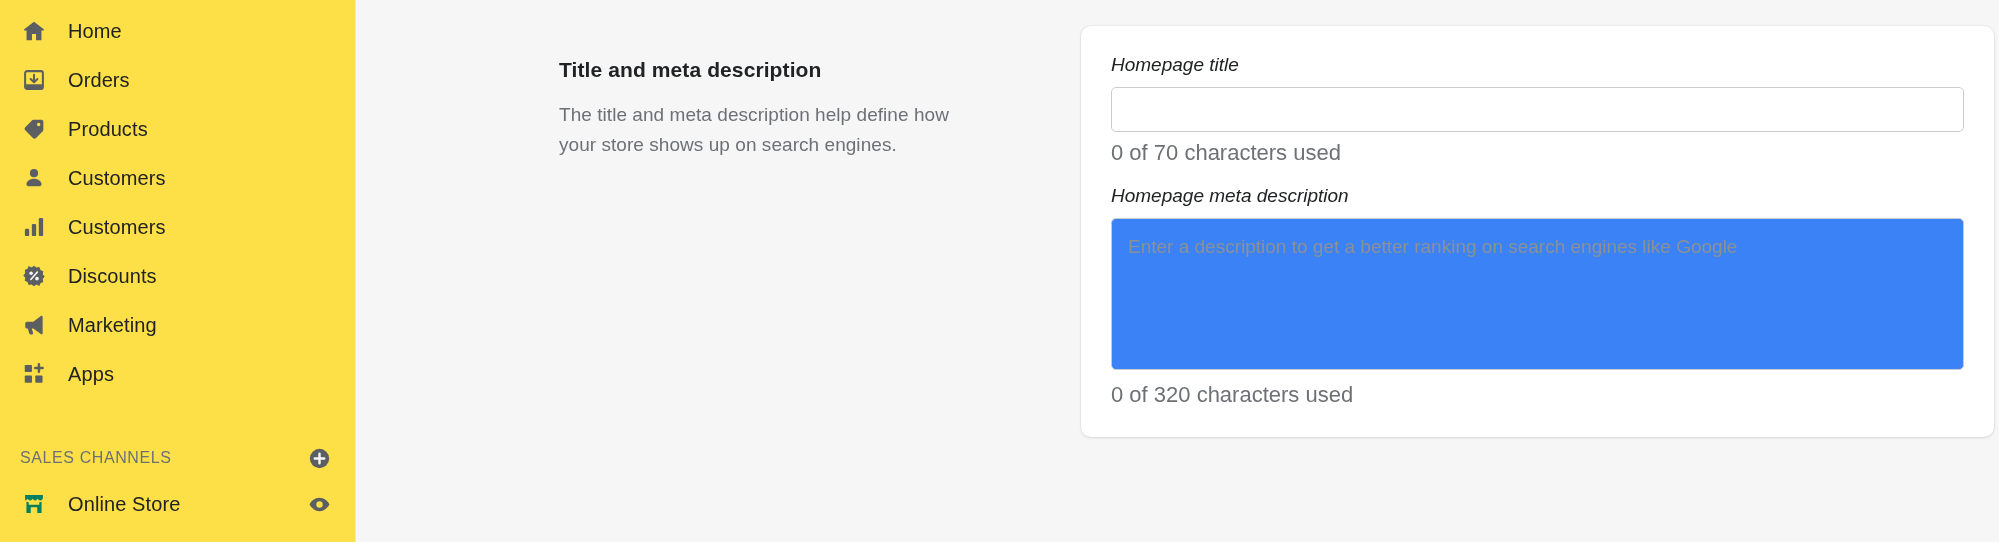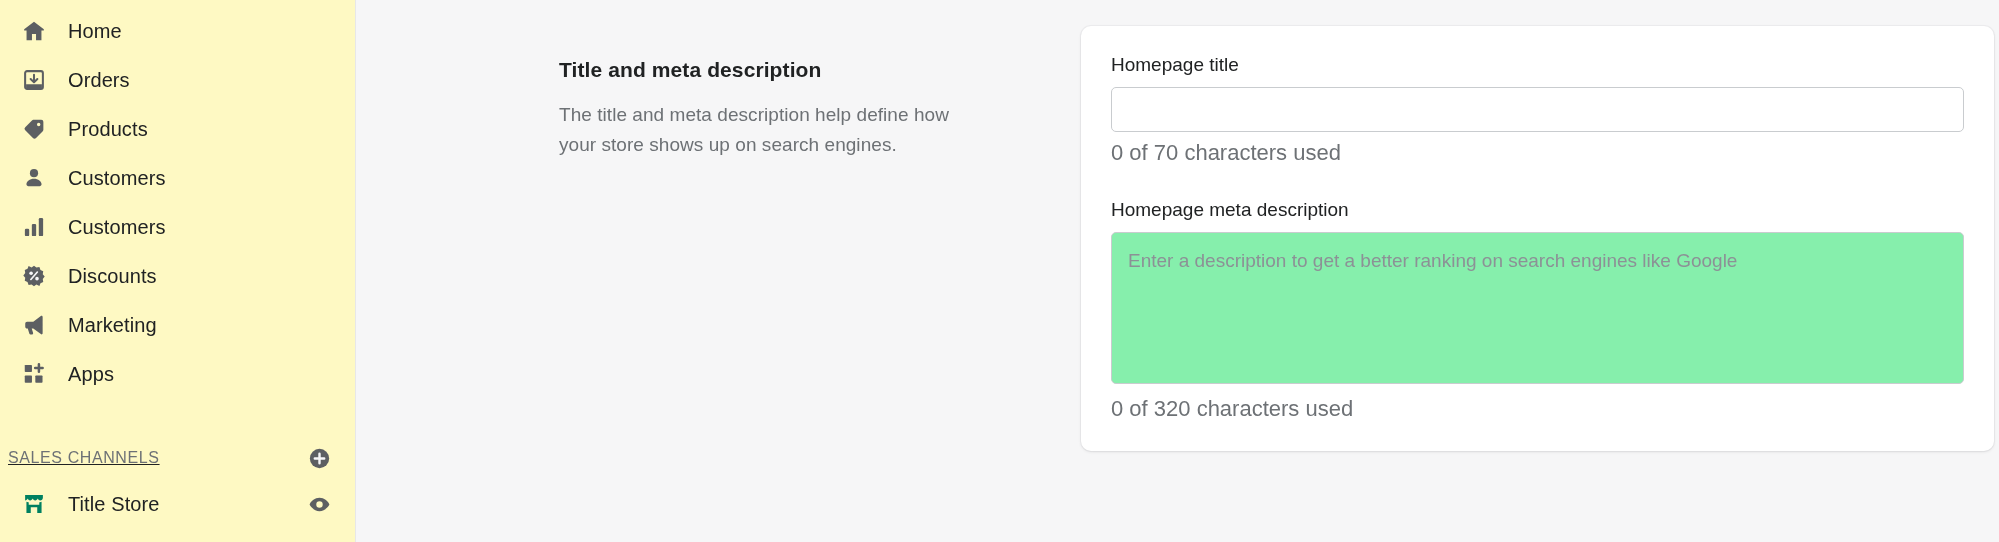--- a/index.html
+++ b/index.html
@@ -22,21 +22,21 @@
     width: 1999px;
     height: 542px;
     background: #f6f6f7;
   }
 
   
   .sidebar {
     width: 356px;
     flex: 0 0 356px;
     height: 542px;
-    background: #fef9c3;
+    background: #fde047;
     border-right: 1px solid #e7e7e8;
     padding-top: 6px;
     position: relative;
   }
 
   .nav-list { list-style: none; }
 
   .nav-item {
     display: flex;
     align-items: center;
@@ -66,23 +66,22 @@
     font-weight: 400;
     letter-spacing: 0.1px;
   }
 
   
   .channels-header {
     display: flex;
     align-items: center;
     justify-content: space-between;
     height: 44px;
-    padding: 0 24px 0 8px;
+    padding: 0 24px 0 20px;
     margin-top: 38px;
-    text-decoration: underline;
   }
 
   .channels-title {
     font-size: 16px;
     letter-spacing: 0.6px;
     color: #6d7175;
     font-weight: 400;
     text-transform: uppercase;
   }
 
@@ -177,20 +176,21 @@
                 0 1px 3px 0 rgba(63,63,68,0.12);
     padding: 26px 30px 30px 30px;
   }
 
   .field-label {
     font-size: 19px;
     line-height: 26px;
     color: #202223;
     margin-bottom: 9px;
     display: block;
+    font-style: italic;
   }
 
   .text-input {
     width: 100%;
     height: 45px;
     border: 1px solid #c9cccf;
     border-radius: 5px;
     background: #ffffff;
     font-family: "Liberation Sans", sans-serif;
     font-size: 19px;
@@ -199,28 +199,28 @@
     outline: none;
   }
 
   .helper-text {
     margin-top: 9px;
     font-size: 22px;
     line-height: 24px;
     color: #6d7175;
   }
 
-  .field-block + .field-block { margin-top: 32px; }
+  .field-block + .field-block { margin-top: 18px; }
 
   .text-area {
     width: 100%;
     height: 152px;
     border: 1px solid #c9cccf;
     border-radius: 5px;
-    background: #86efac;
+    background: #3b82f6;
     font-family: "Liberation Sans", sans-serif;
     font-size: 19px;
     line-height: 26px;
     color: #202223;
     padding: 15px 16px;
     outline: none;
     resize: none;
   }
   .text-area::placeholder { color: #8c9196; }
 </style>
@@ -329,21 +329,21 @@
     </div>
 
     <div class="channel-row">
       <span class="channel-left">
         <span class="channel-icon">
           <svg width="24" height="24" viewBox="0 0 20 20" fill="#008060">
             <path d="M2.6 2.6h14.8v2.1c0 1.3-1 2.3-2.2 2.3-1 0-1.8-.6-2.1-1.5-.3.9-1.1 1.5-2.1 1.5S9.2 6.4 8.9 5.5c-.3.9-1.1 1.5-2.1 1.5S5 6.4 4.7 5.5c-.3.9-1.1 1.5-2.1 1.5z"></path>
             <path d="M3.7 8.2v9.2h3.6v-4.6h5.4v4.6h3.6V8.2c-.6.3-1.2.4-1.9.3v2.2H5.6V8.5c-.6.1-1.3 0-1.9-.3z"></path>
           </svg>
         </span>
-        <span class="nav-label">Title Store</span>
+        <span class="nav-label">Online Store</span>
       </span>
       <button class="icon-btn">
         <svg width="23" height="23" viewBox="0 0 20 20" fill="currentColor">
           <path d="M10 4.2c-4 0-7.3 3.1-8.4 5.3-.2.3-.2.7 0 1C2.7 12.7 6 15.8 10 15.8s7.3-3.1 8.4-5.3c.2-.3.2-.7 0-1C17.3 7.3 14 4.2 10 4.2zm0 8.6a2.8 2.8 0 1 1 0-5.6 2.8 2.8 0 0 1 0 5.6z"></path>
         </svg>
       </button>
     </div>
 
   </nav>
 

